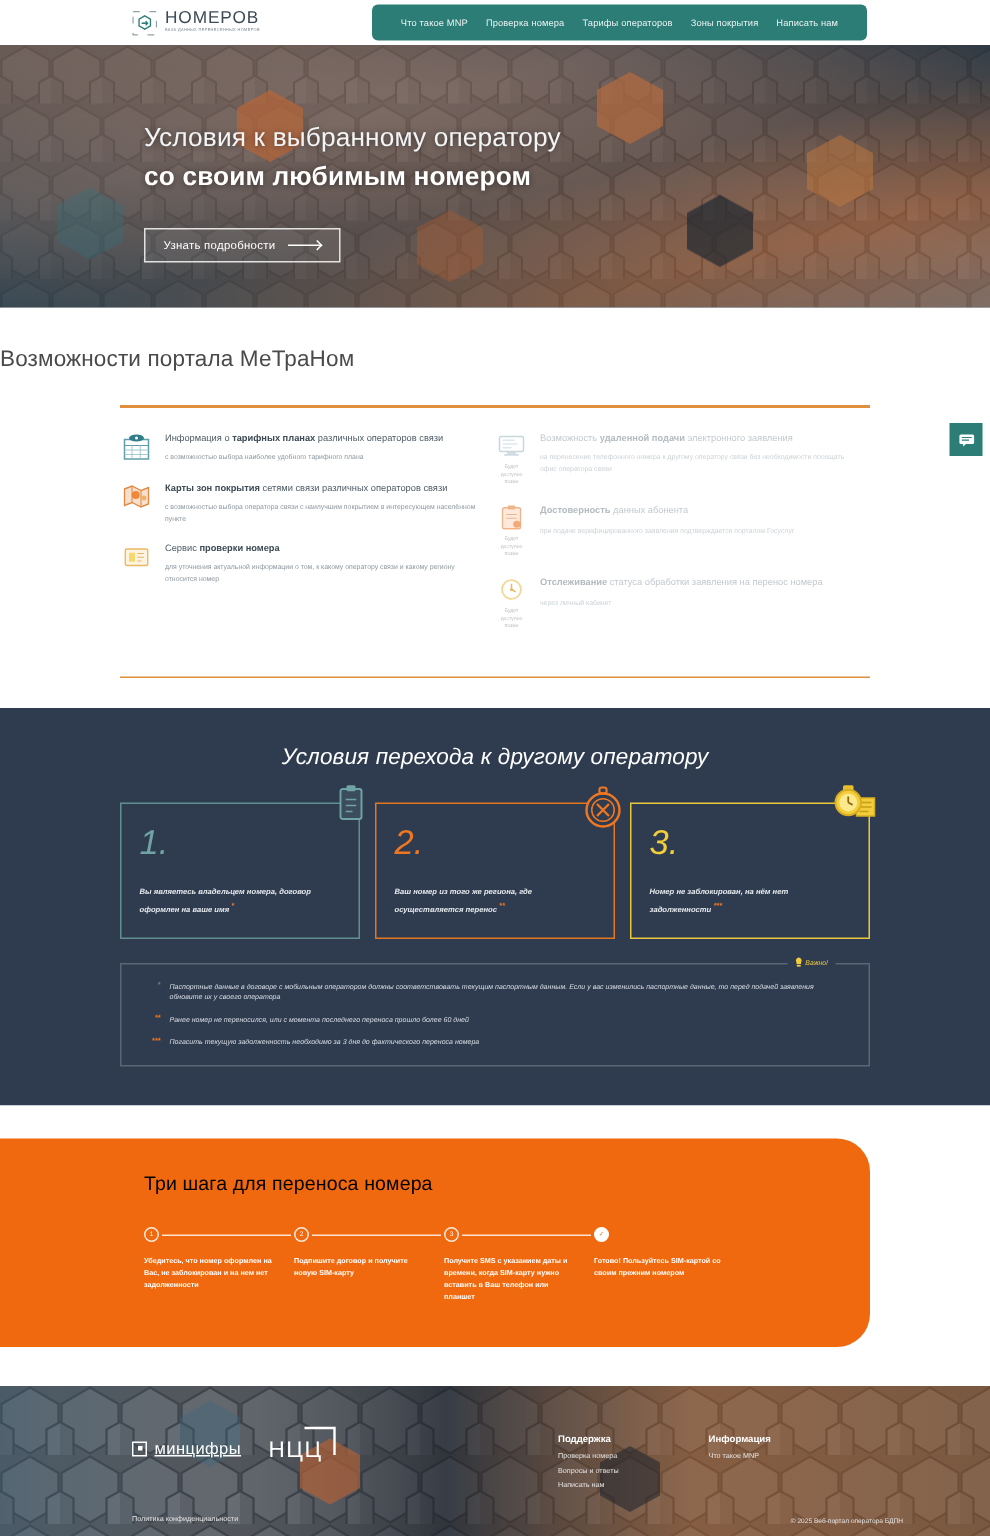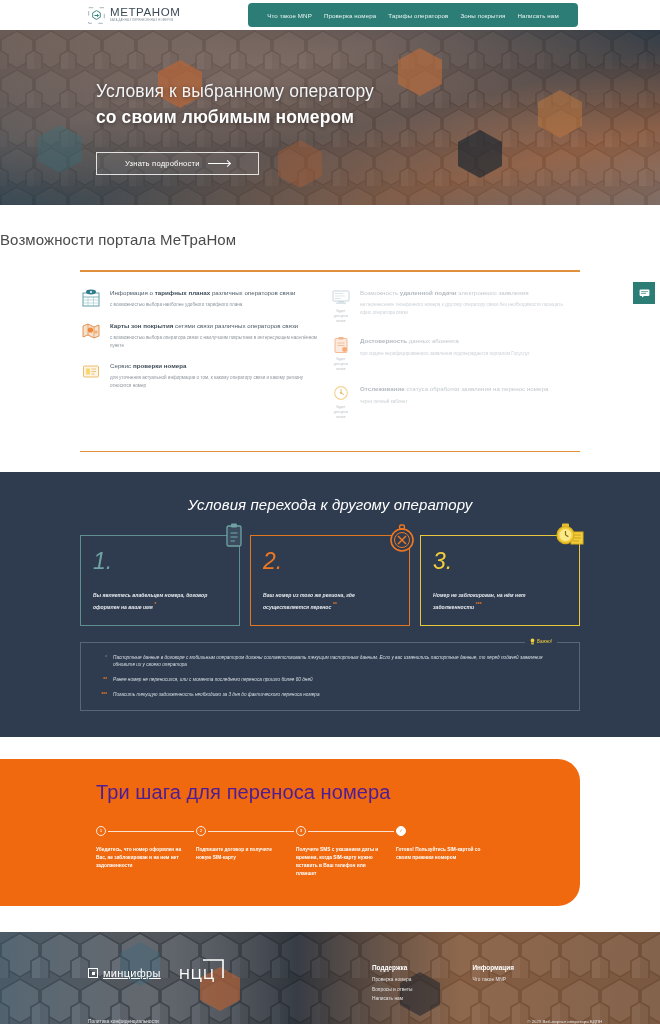--- a/index.html
+++ b/index.html
@@ -25,21 +25,21 @@
 
   
   .hero { height:175px; position:relative; overflow:hidden; background:#4a5560; }
   .hex-bg { position:absolute; inset:0; }
   .hero-inner { position:relative; z-index:3; padding:48px 0 0 96px; }
   .hero h1 { font-size:17.5px; font-weight:400; color:#f2f4f6; line-height:1.5; letter-spacing:.1px;
              text-shadow:0 1px 4px rgba(0,0,0,.45); }
   .hero h1 .b { font-weight:700; display:block; color:#fff; }
   .hero-btn { margin-top:21px; display:inline-flex; align-items:center; gap:8px;
               border:1px solid rgba(255,255,255,.82); background:rgba(255,255,255,.06);
-              padding:6px 28px; color:#fff; font-size:7.6px; letter-spacing:.2px; cursor:pointer; }
+              padding:6px 12px; color:#fff; font-size:7.6px; letter-spacing:.2px; cursor:pointer; }
   .hero-btn .arr { width:22px; height:1px; background:#fff; position:relative; }
   .hero-btn .arr:after { content:""; position:absolute; right:0; top:-2px; border:solid #fff; border-width:1px 1px 0 0;
                          width:4px; height:4px; transform:rotate(45deg); }
 
   
   .features { padding:26px 0 20px; background:#fff; }
   .sec-title { font-size:15px; font-weight:400; color:#4a4a4a; letter-spacing:.1px; }
   .rule { width:500px; height:1.6px; background:#e08f3c; margin:22px auto 0; }
   .rule.bottom { margin:18px auto 0; }
   .feat-grid { width:500px; margin:16px auto 0; display:flex; gap:0; }
@@ -76,21 +76,21 @@
                  font-size:4.6px; color:#f2cd3c; display:flex; align-items:center; gap:2px; }
   .note { display:flex; gap:6px; margin-bottom:7px; }
   .note:last-child { margin-bottom:0; }
   .note .st { color:#ef7722; font-size:5px; flex:none; width:12px; text-align:right; font-weight:700; }
   .note .st.dim { color:#6d7a8a; }
   .note .nt { font-size:4.7px; color:#d8dee5; line-height:1.65; }
 
   
   .steps-wrap { background:#fff; padding:22px 0 26px; }
   .steps { width:580px; margin:0 auto; background:#f1690f; border-radius:0 22px 22px 0; padding:22px 0 28px 96px; position:relative; left:-40px; }
-  .steps h2 { color:#4c1d95; font-size:20px; font-weight:400; letter-spacing:.1px; }
+  .steps h2 { color:#000000; font-size:13px; font-weight:400; letter-spacing:.1px; }
   .step-row { display:flex; margin-top:22px; width:400px; }
   .step { width:100px; position:relative; padding-right:12px; }
   .step .bullet { width:10px; height:10px; border:1px solid rgba(255,255,255,.85); border-radius:50%;
                   display:flex; align-items:center; justify-content:center; font-size:4.4px; color:#fff; }
   .step .bullet.done { background:#fff; border-color:#fff; color:#f1690f; }
   .step .line { position:absolute; left:12px; top:5px; height:1px; background:rgba(255,255,255,.8); width:86px; }
   .step .stxt { margin-top:10px; font-size:4.8px; color:#fff; line-height:1.7; font-weight:700; }
 
   
   .footer { height:104px; position:relative; overflow:hidden; background:#4e5257; }
@@ -120,21 +120,21 @@
     <div class="logo">
       <span class="logo-mark">
         <svg width="17" height="17" viewBox="0 0 17 17">
           <rect x="0.7" y="0.7" width="15.6" height="15.6" fill="none" stroke="#8fa3ad" stroke-width="0.8" stroke-dasharray="4.5 6.4"></rect>
           <polygon points="8.5,3.6 12.3,5.8 12.3,10.2 8.5,12.4 4.7,10.2 4.7,5.8" fill="none" stroke="#2d7d77" stroke-width="0.9"></polygon>
           <path d="M6.4 8.5 h3.6 M9.1 7.1 l1.3 1.4 -1.3 1.4" fill="none" stroke="#2d7d77" stroke-width="0.9"></path>
           <path d="M10.6 8.5 h-3.6" fill="none" stroke="#2d7d77" stroke-width="0.6"></path>
         </svg>
       </span>
       <span class="logo-text">
-        <span class="logo-name">МЕТРАНОМ</span>
+        <span class="logo-name">НОМЕРОВ</span>
         <span class="logo-sub">БАЗА ДАННЫХ ПЕРЕНЕСЕННЫХ НОМЕРОВ</span>
       </span>
     </div>
     <nav class="nav">
       <a href="#">Что такое MNP</a>
       <a href="#">Проверка номера</a>
       <a href="#">Тарифы операторов</a>
       <a href="#">Зоны покрытия</a>
       <a href="#">Написать нам</a>
     </nav>

